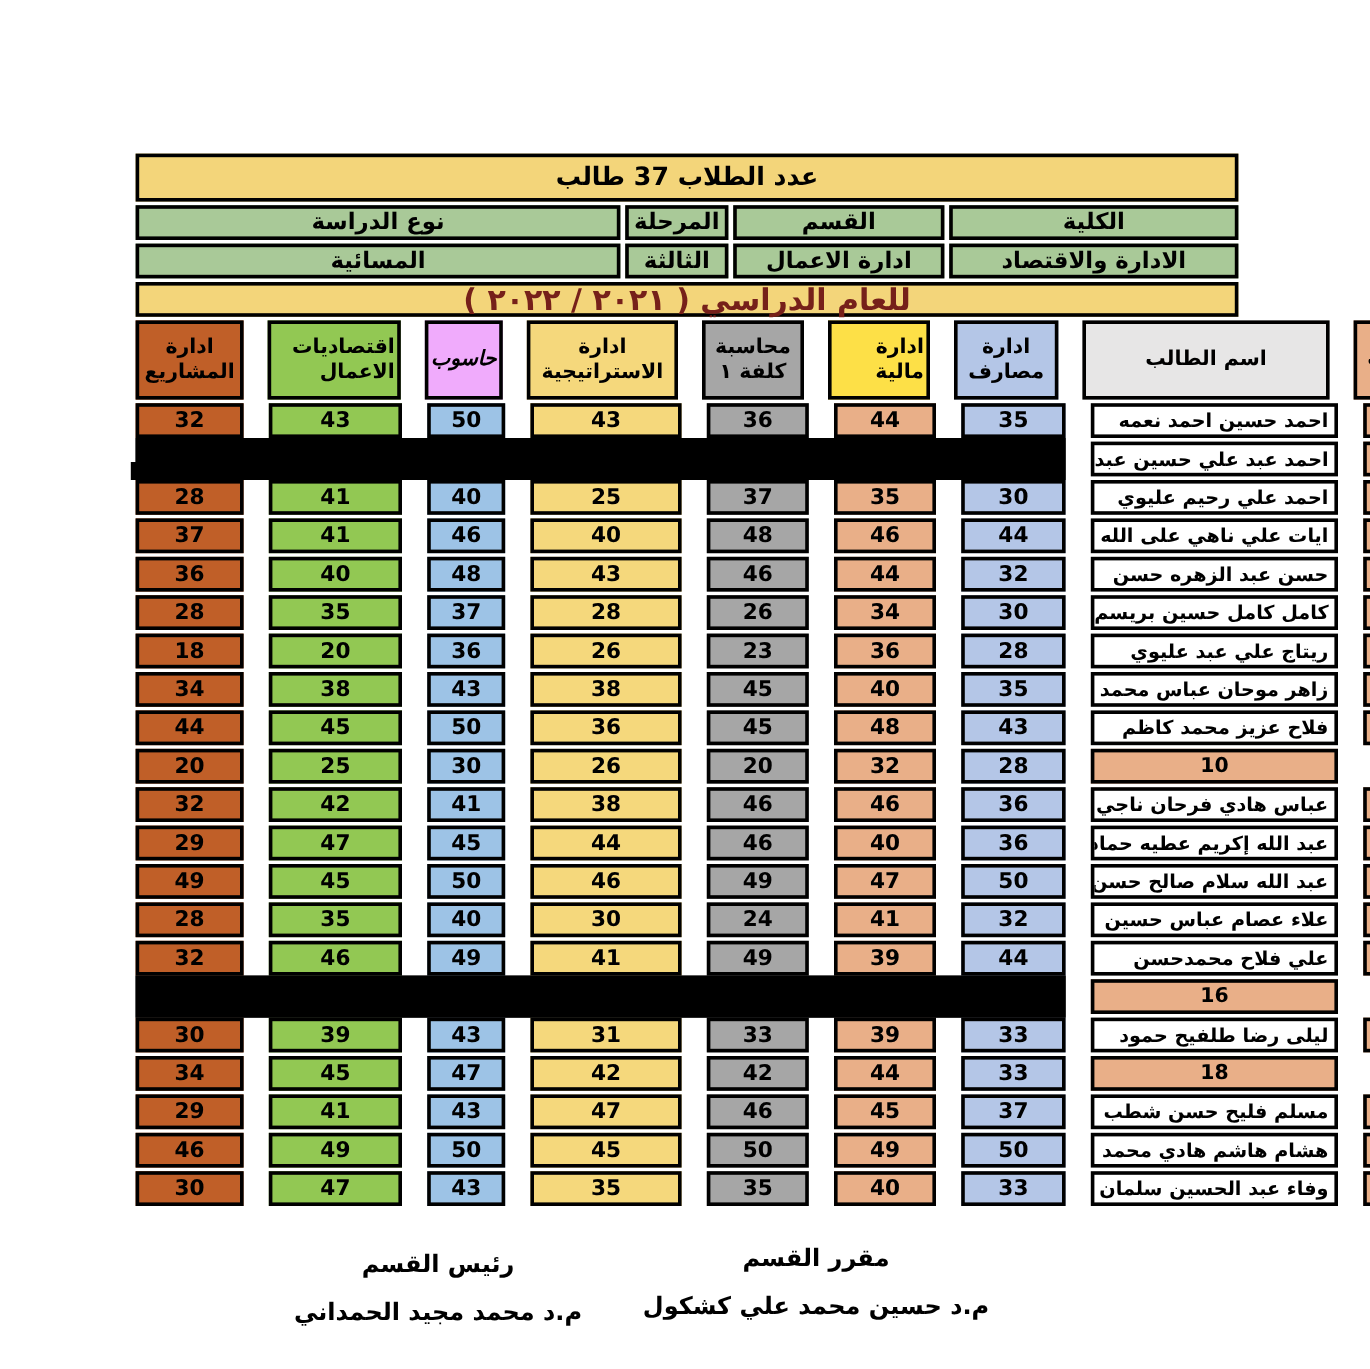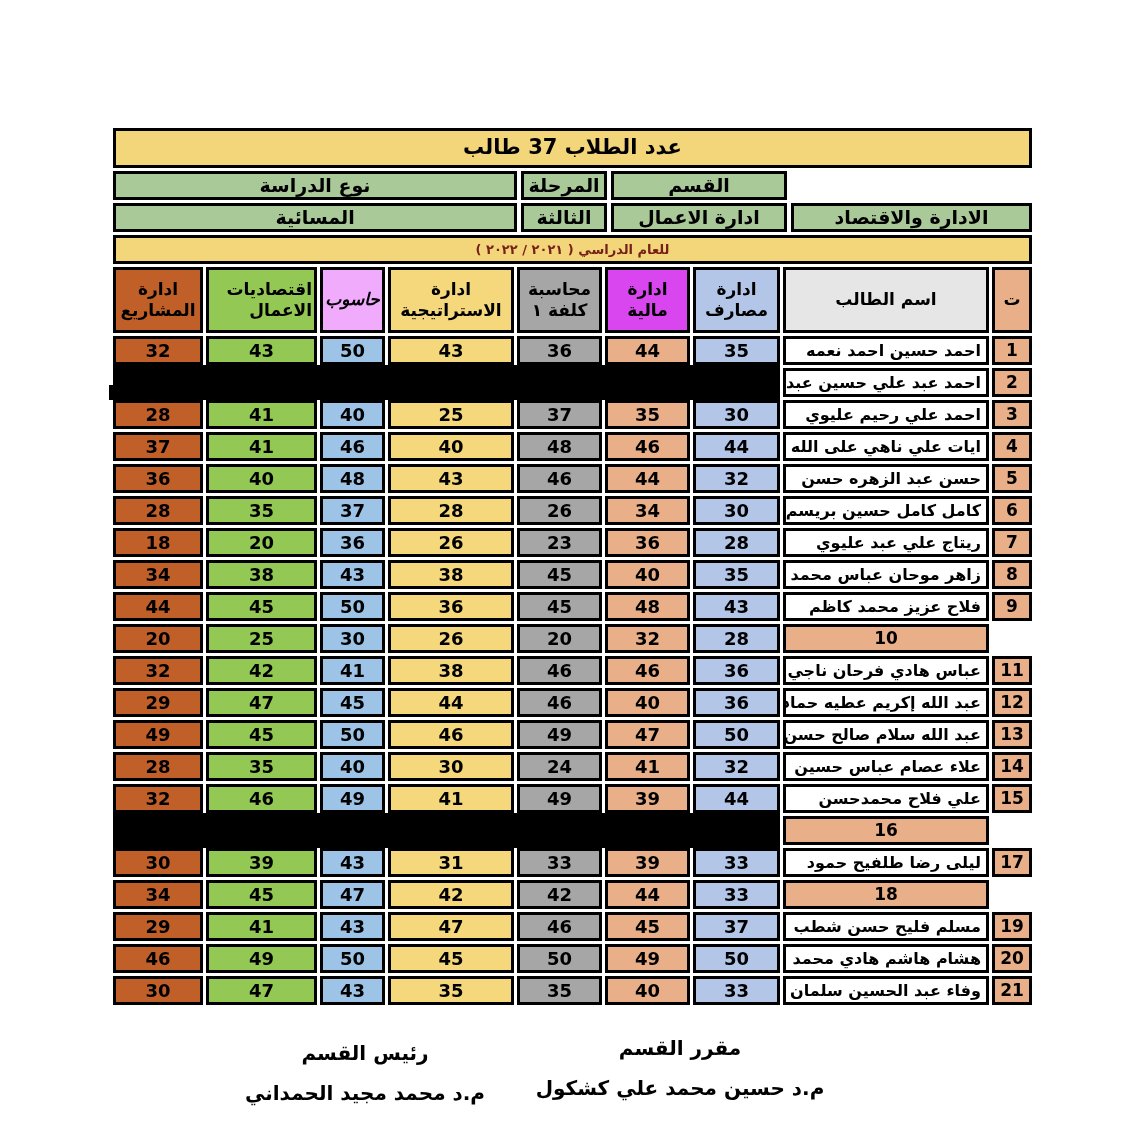--- a/index.html
+++ b/index.html
@@ -11,27 +11,27 @@
     position:absolute;left:113px;top:128px;width:919px;
     display:flex;flex-direction:column;gap:3px;
     --cols:90px 111px 65px 126px 85px 85px 87px 206px 40px;
   }
   .cell{
     border:3px solid #000;box-sizing:border-box;
     display:flex;align-items:center;justify-content:center;
     text-align:center;direction:rtl;line-height:1.2;
   }
   .banner{height:40px;font-size:21px;background:#F3D57A;}
-  .banner.year{height:29px;font-size:13px;color:#76201a;}
+  .banner.year{height:29px;font-size:25px;color:#76201a;}
   .info-grid{display:grid;grid-template-columns:404px 86px 176px 1fr;gap:4px;height:29px;}
   .info-grid .cell{background:#A9C998;font-size:19px;}
-  .head-grid{display:grid;grid-template-columns:var(--cols);gap:3px;height:66px;}
+  .head-grid{display:grid;grid-template-columns:var(--cols);gap:20px;height:66px;}
   .head-grid .cell{font-size:17px;padding:0 2px;line-height:1.25;}
   .rows{display:flex;flex-direction:column;gap:3px;}
-  .trow{display:grid;grid-template-columns:var(--cols);gap:3px;height:29px;}
+  .trow{display:grid;grid-template-columns:var(--cols);gap:21px;height:29px;}
   .grade{font-size:18px;direction:ltr;}
   .name-cell{background:#ffffff;justify-content:flex-start;padding:0 5px;font-size:16px;white-space:nowrap;overflow:hidden;}
   .no-cell{background:#E9AF88;font-size:17px;direction:ltr;}
   .redacted-bar{grid-column:1/8;background:#000;border-color:#000;margin:-3px 0;position:relative;}
   .redacted-bar.prot::before{content:"";position:absolute;left:-7px;bottom:-3px;width:9px;height:15px;background:#000;}
   .sig{position:absolute;width:400px;text-align:center;font-size:20px;}
   .sig .sig-title{margin-bottom:16px;}
   .sig-right{left:480px;top:1036px;}
   .sig-left{left:165px;top:1041px;}
 </style>
@@ -39,38 +39,39 @@
 <body>
 
 <div class="table-wrap">
 
   <div class="cell banner">عدد الطلاب 37 طالب</div>
 
   <div class="info-grid">
     <div class="cell">نوع الدراسة</div>
     <div class="cell">المرحلة</div>
     <div class="cell">القسم</div>
+    <div class="cell">الكلية</div>
   </div>
 
   <div class="info-grid">
     <div class="cell">المسائية</div>
     <div class="cell">الثالثة</div>
     <div class="cell">ادارة الاعمال</div>
     <div class="cell">الادارة والاقتصاد</div>
   </div>
 
   <div class="cell banner year">للعام الدراسي ( ٢٠٢١ / ٢٠٢٢ )</div>
 
   <div class="head-grid">
     <div class="cell colhead" style="background: rgb(192, 95, 40);">ادارة المشاريع</div>
     <div class="cell colhead" style="background: rgb(146, 200, 83); text-align: right;">اقتصاديات الاعمال</div>
     <div class="cell colhead" style="background: #f0abfc; font-style: italic;">حاسوب</div>
     <div class="cell colhead" style="background: rgb(245, 216, 124);">ادارة الاستراتيجية</div>
     <div class="cell colhead" style="background: rgb(166, 166, 166);">محاسبة كلفة ١</div>
-    <div class="cell colhead" style="background: #d946ef;">ادارة مالية</div>
+    <div class="cell colhead" style="background: #fde047; text-align: right;">ادارة مالية</div>
     <div class="cell colhead" style="background: rgb(180, 198, 231);">ادارة مصارف</div>
     <div class="cell colhead" style="background: rgb(231, 230, 230);">اسم الطالب</div>
     <div class="cell colhead" style="background: rgb(233, 175, 136);">ت</div>
   </div>
 
   <div class="rows">
   <div class="trow">
     <div class="cell grade" style="background: rgb(192, 95, 40);">32</div>
         <div class="cell grade" style="background: rgb(146, 200, 83);">43</div>
         <div class="cell grade" style="background: rgb(157, 195, 230);">50</div>

